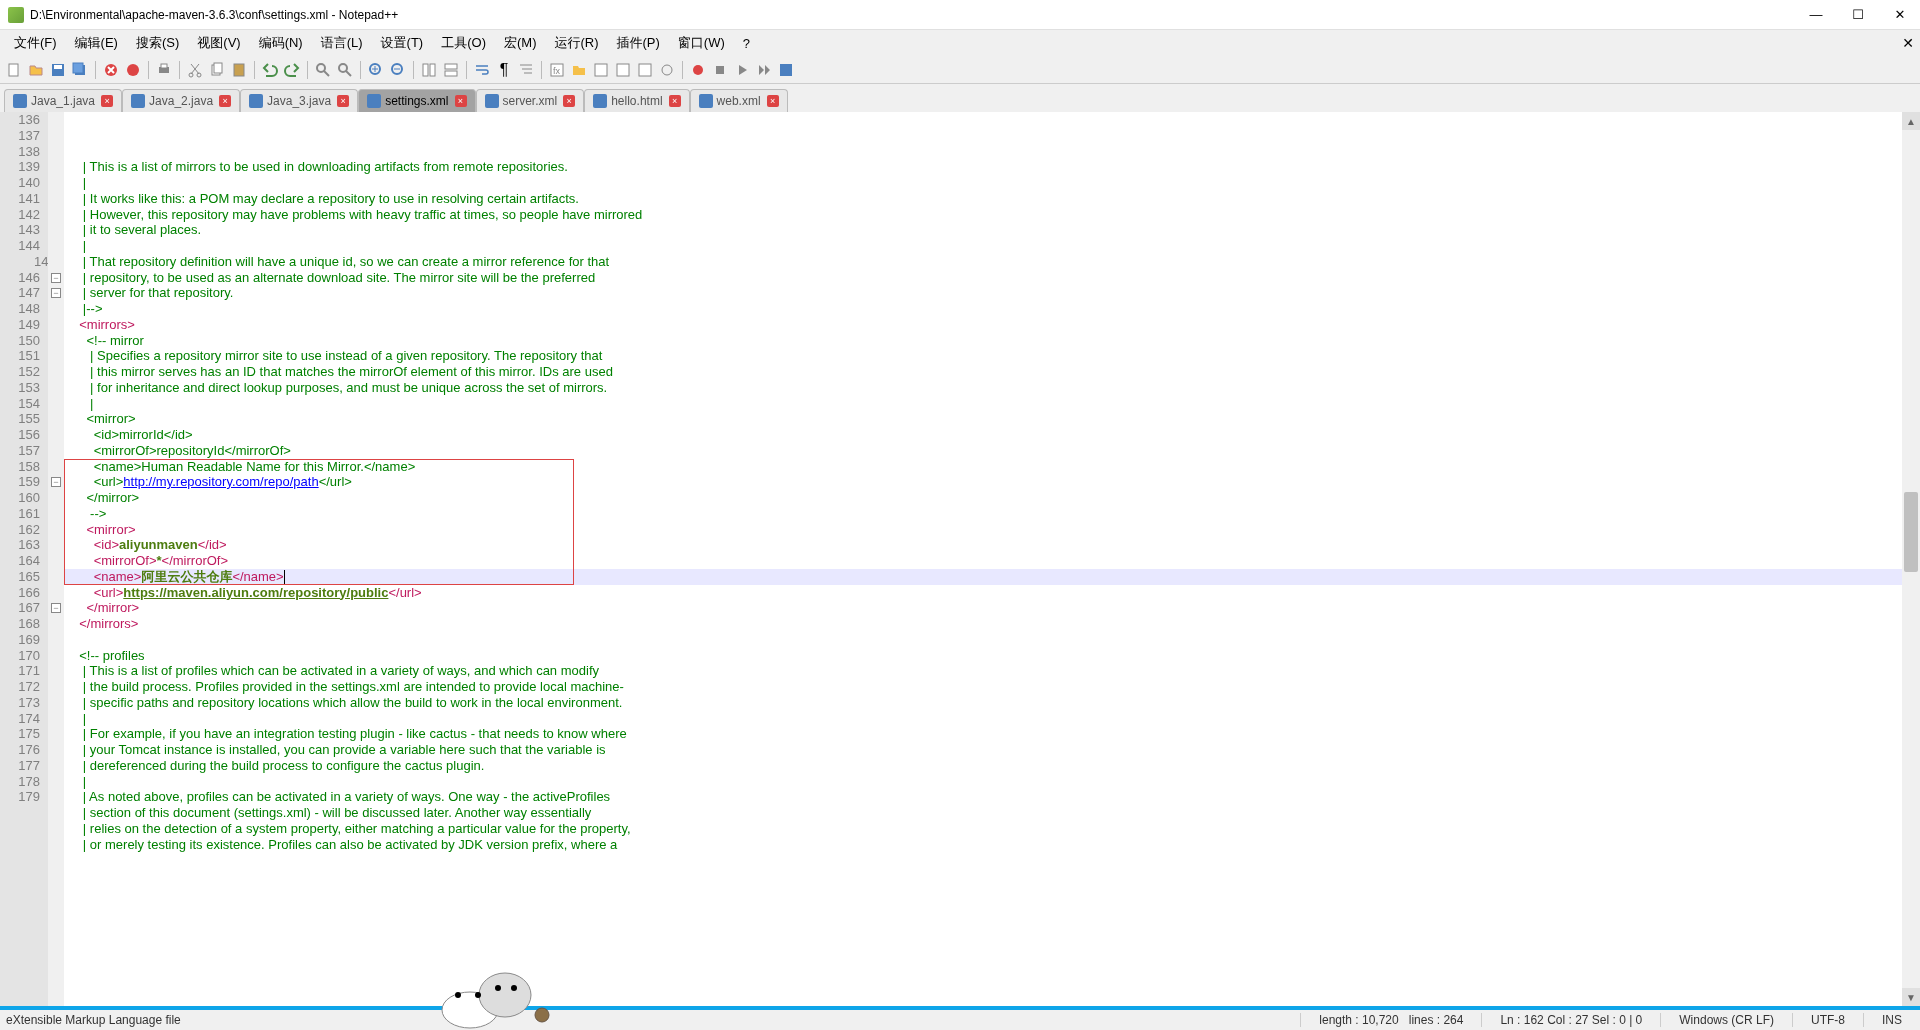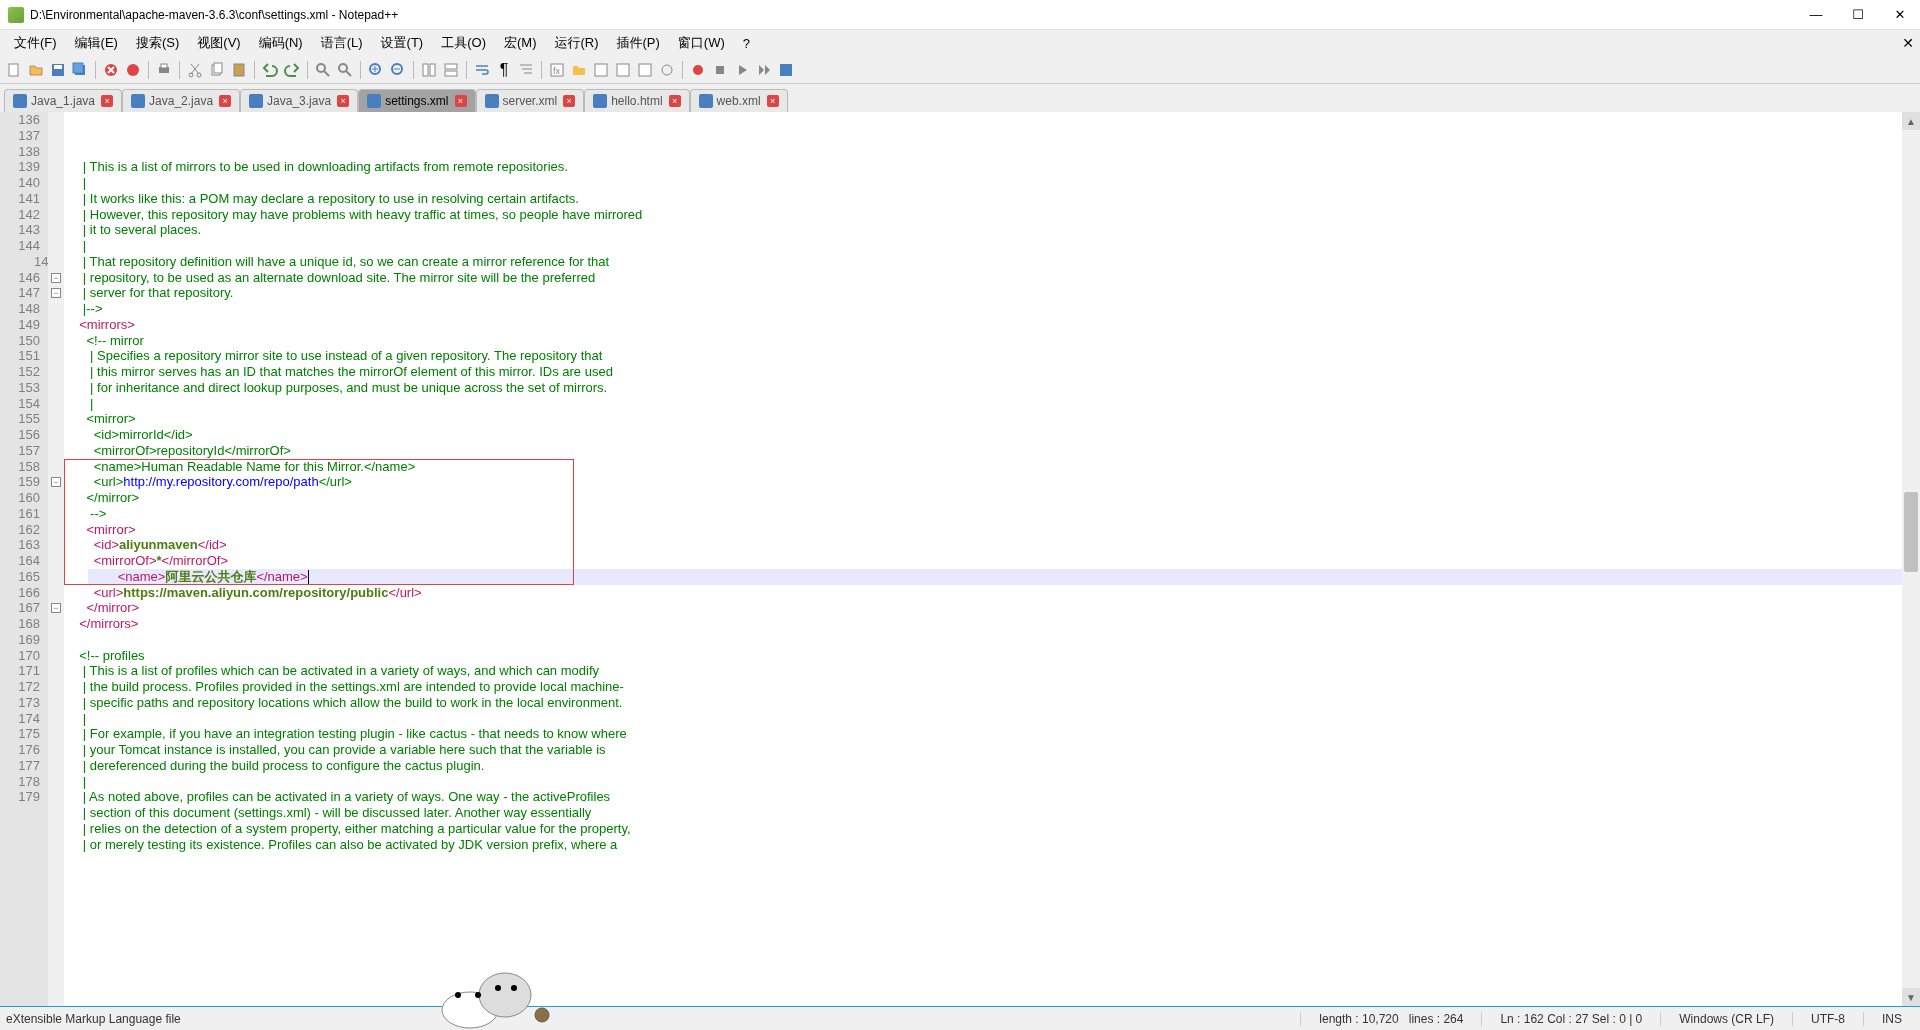--- a/index.html
+++ b/index.html
@@ -25,29 +25,29 @@
 .tab.active { background: #a3a3a3; color: #000; }
 .tab-icon { width: 14px; height: 14px; margin-right: 4px; background: #4a7fbf; border-radius: 2px; display:inline-block; }
 .tab-close { margin-left: 6px; width: 12px; height: 12px; background: #d44; color: #fff; font-size: 9px; display: flex; align-items: center; justify-content: center; border-radius: 2px; }
 
 .editor-container { display: flex; height: calc(1030px - 30px - 26px - 28px - 28px - 24px); position: relative; }
 .gutter { width: 48px; background: #e4e4e4; text-align: right; padding-right: 8px; font-family: "Courier New", monospace; font-size: 13px; color: #808080; line-height: 15.75px; user-select: none; }
 .fold-gutter { width: 16px; background: #f0f0f0; font-family: monospace; font-size: 11px; color: #888; line-height: 15.75px; text-align: center; }
 .fold-box { display:inline-block; width:10px; height:10px; border:1px solid #888; line-height:8px; font-size:9px; text-align:center; background:#fff; }
 .editor { flex: 1; font-family: "Courier New", monospace; font-size: 13px; line-height: 15.75px; white-space: pre; color: #000; position: relative; overflow:hidden; }
 .line { height: 15.75px; padding-left: 8px; }
-.line.current { background: #e8e8ff; margin-left: 24px; }
+.line.current { background: #e8e8ff; }
 .c-comment { color: #008000; }
 .c-tag { color: #be185d; }
-.c-url { color: #0000ff; }
+.c-url { color: #0000ff; text-decoration: underline; }
 .c-bold { font-weight: bold; color: #4d7c0f; }
 .highlight-box { position: absolute; border: 1px solid #d44; pointer-events: none; }
 .caret { display:inline-block; width:0; border-left:1px solid #000; height:14px; vertical-align:middle; }
 
-.statusbar { height: 24px; background: #f0f0f0; display: flex; align-items: center; font-size: 12px; color: #333; border-top: 1px solid #0ea5e9; }
+.statusbar { height: 24px; background: #f0f0f0; display: flex; align-items: center; font-size: 12px; color: #333; border-top: 4px solid #0ea5e9; }
 .status-left { padding-left: 6px; flex: 1; }
 .status-seg { padding: 0 18px; border-left: 1px solid #ccc; }
 
 .scrollbar-v { position: absolute; right: 0; top: 0; width: 18px; height: 100%; background: #f0f0f0; }
 .scroll-arrow { height: 18px; background: #e0e0e0; display:flex;align-items:center;justify-content:center;font-size:10px;color:#666; }
 .scroll-thumb { position: absolute; left: 2px; width: 14px; background: #c0c0c0; border-radius: 2px; }
 
 .mascot { position: fixed; bottom: 0; left: 420px; width: 140px; height: 90px; pointer-events:none; }
 </style>
 </head>

